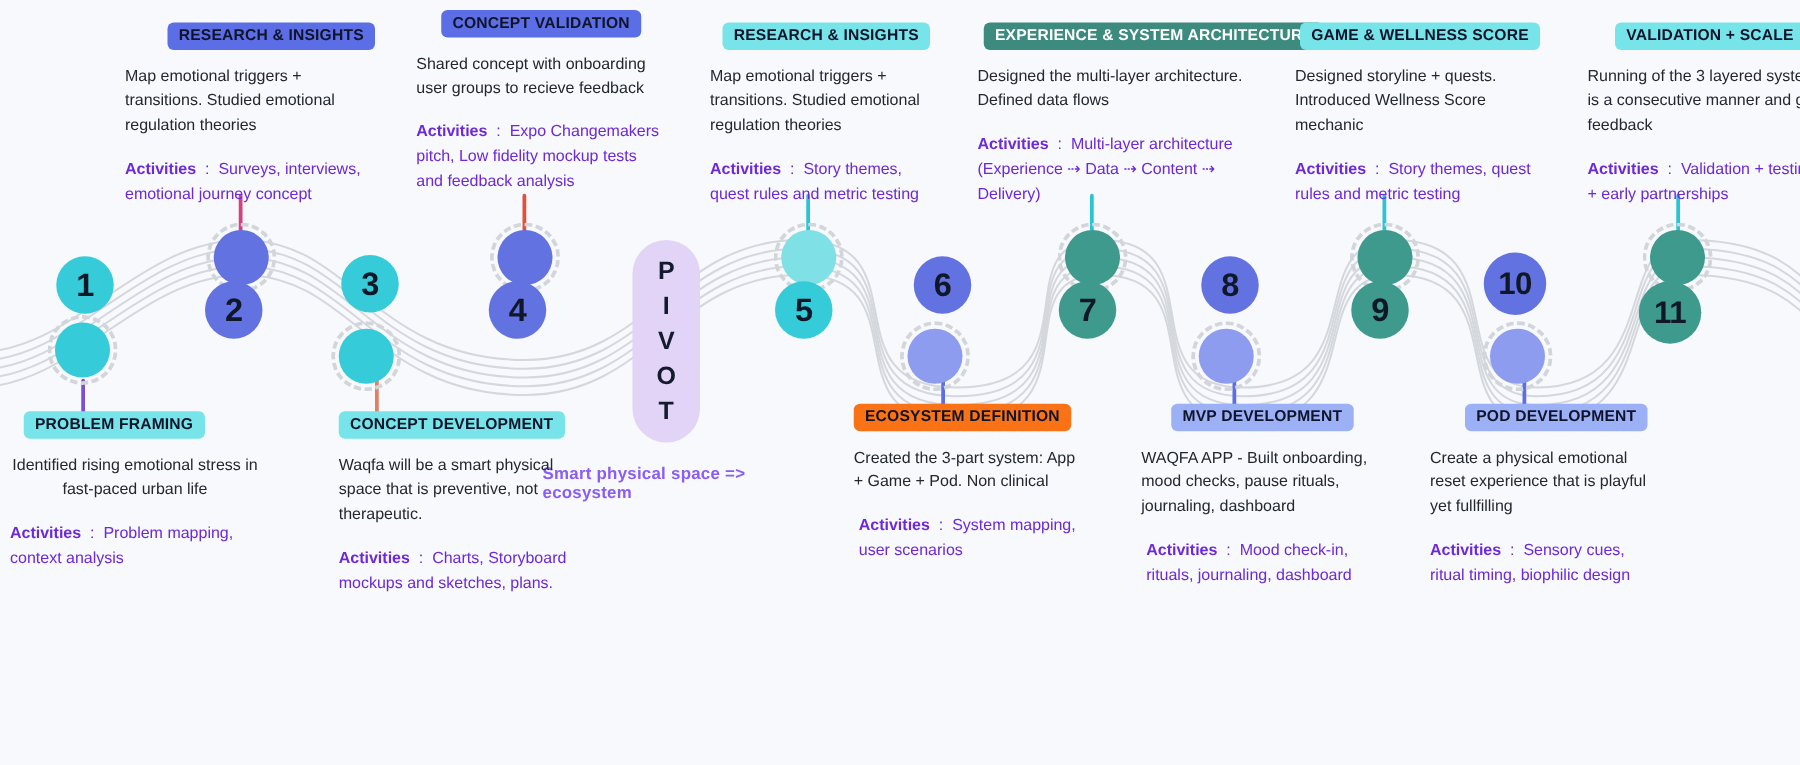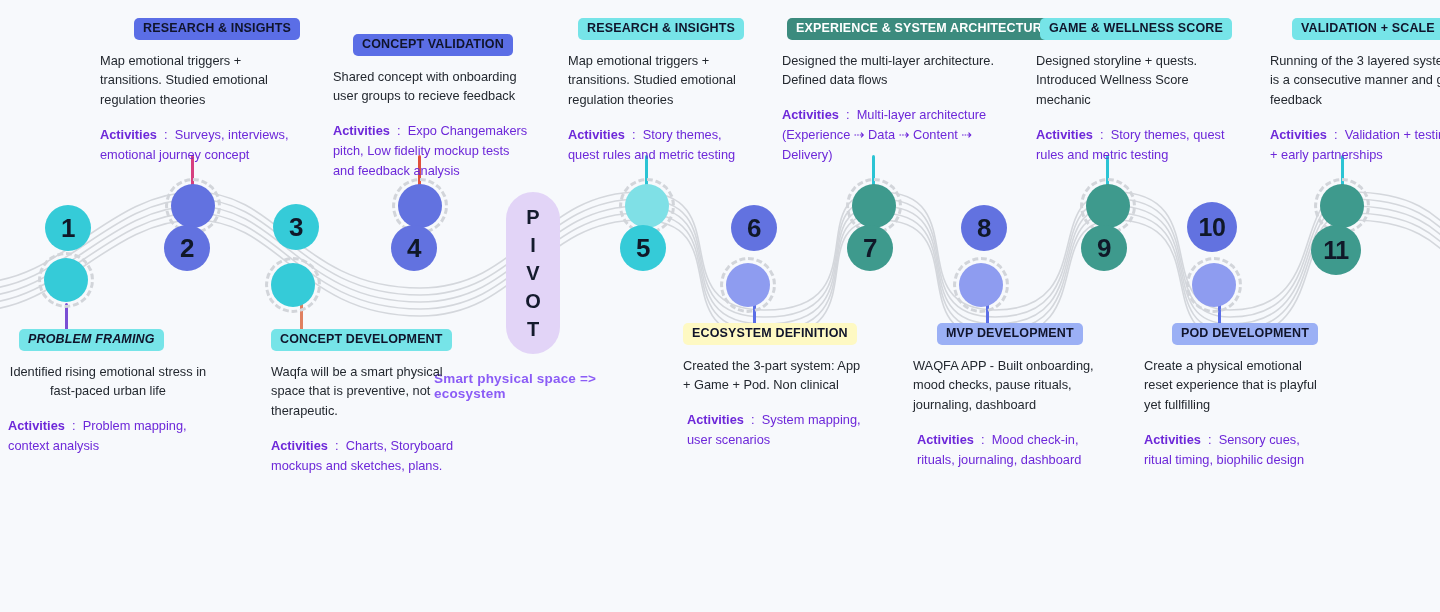--- a/index.html
+++ b/index.html
@@ -203,21 +203,21 @@
   <div class="block" style="left:100px;top:18px;width:200px;">
     <div class="badge" style="background:#5b6ee6;color:#10142b;margin-left:34px;">RESEARCH &amp; INSIGHTS</div>
     <div class="desc">Map  emotional  triggers  +  transitions. Studied emotional regulation theories</div>
     <div class="acts">
       <b>Activities</b>
       <span>&nbsp;:&nbsp;</span>
       <span>Surveys, interviews, emotional journey concept</span>
     </div>
   </div>
 
-  <div class="block" style="left:333px;top:34px;width:197px;">
+  <div class="block" style="left:333px;top:8px;width:197px;">
     <div class="badge" style="background:#5b6ee6;color:#10142b;margin-left:20px;">CONCEPT VALIDATION</div>
     <div class="desc">Shared concept with onboarding user groups to recieve feedback</div>
     <div class="acts">
       <b>Activities</b>
       <span>&nbsp;:&nbsp;</span>
       <span>Expo Changemakers pitch, Low fidelity mockup tests and feedback analysis</span>
     </div>
   </div>
 
   <div class="block" style="left:568px;top:18px;width:175px;">
@@ -254,41 +254,41 @@
     <div class="badge" style="background:#76e4e8;color:#10142b;margin-left:22px;">VALIDATION + SCALE</div>
     <div class="desc">Running of the 3 layered system is a consecutive manner and get feedback</div>
     <div class="acts">
       <b>Activities</b>
       <span>&nbsp;:&nbsp;</span>
       <span>Validation + testing + early partnerships</span>
     </div>
   </div>
 
   <div class="block" style="left:8px;top:329px;width:200px;">
-    <div class="badge" style="background:#76e4e8;color:#10142b;margin-left:11px;font-style:italic;">PROBLEM FRAMING</div>
+    <div class="badge" style="background:#76e4e8;color:#10142b;margin-left:11px;">PROBLEM FRAMING</div>
     <div class="desc center-txt">Identified rising emotional stress in fast-paced urban life</div>
     <div class="acts">
       <b>Activities</b>
       <span>&nbsp;:&nbsp;</span>
       <span>Problem mapping, context analysis</span>
     </div>
   </div>
 
   <div class="block" style="left:234px;top:329px;width:190px;margin-left:37px;">
     <div class="badge" style="background:#76e4e8;color:#10142b;">CONCEPT DEVELOPMENT</div>
     <div class="desc">Waqfa will be a smart physical space that is preventive, not therapeutic.</div>
     <div class="acts">
       <b>Activities</b>
       <span>&nbsp;:&nbsp;</span>
       <span>Charts, Storyboard mockups and sketches, plans.</span>
     </div>
   </div>
 
   <div class="block" style="left:683px;top:323px;width:180px;">
-    <div class="badge" style="background:#fef9c3;color:#10142b;">ECOSYSTEM DEFINITION</div>
+    <div class="badge" style="background:#f97316;color:#10142b;">ECOSYSTEM DEFINITION</div>
     <div class="desc">Created the 3-part system: App + Game + Pod. Non clinical</div>
     <div class="acts" style="margin-left:4px;">
       <b>Activities</b>
       <span>&nbsp;:&nbsp;</span>
       <span>System mapping, user scenarios</span>
     </div>
   </div>
 
   <div class="block" style="left:913px;top:323px;width:182px;">
     <div class="badge" style="background:#9bb0f5;color:#10142b;margin-left:24px;">MVP DEVELOPMENT</div>

